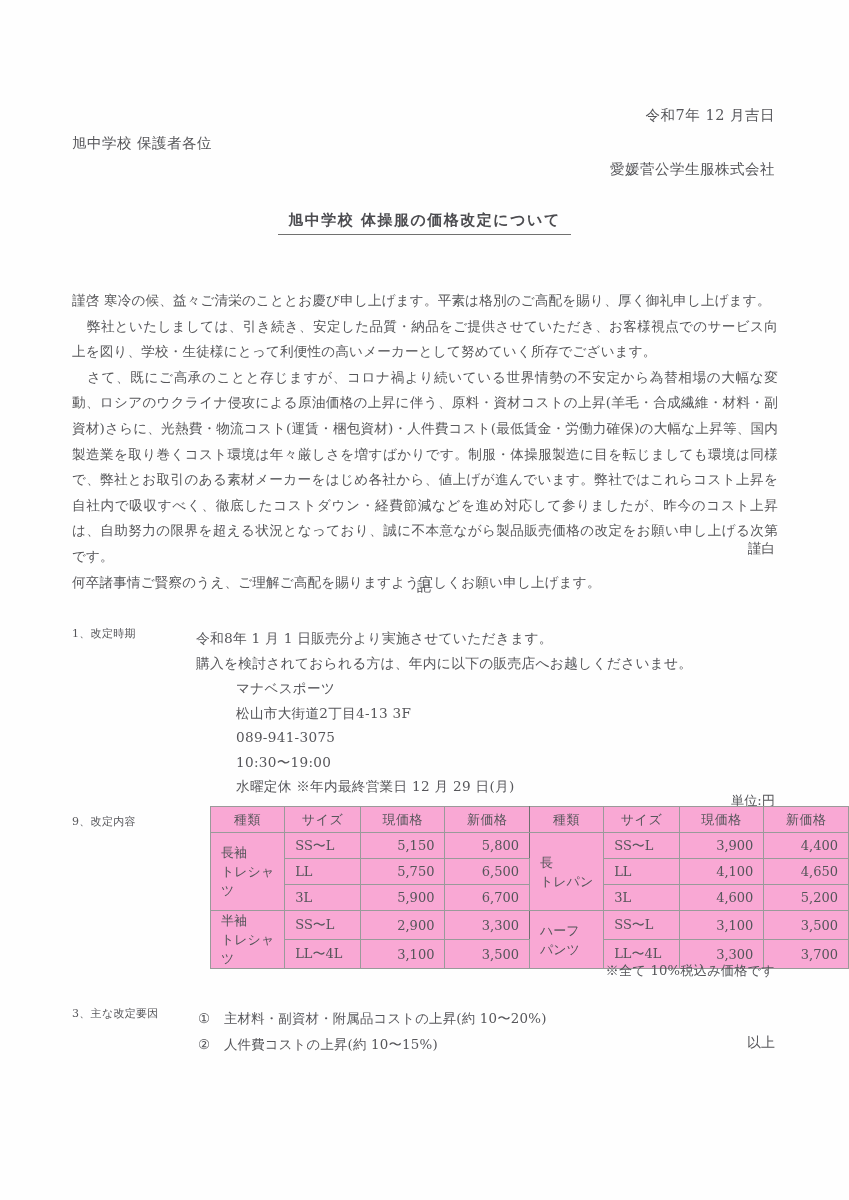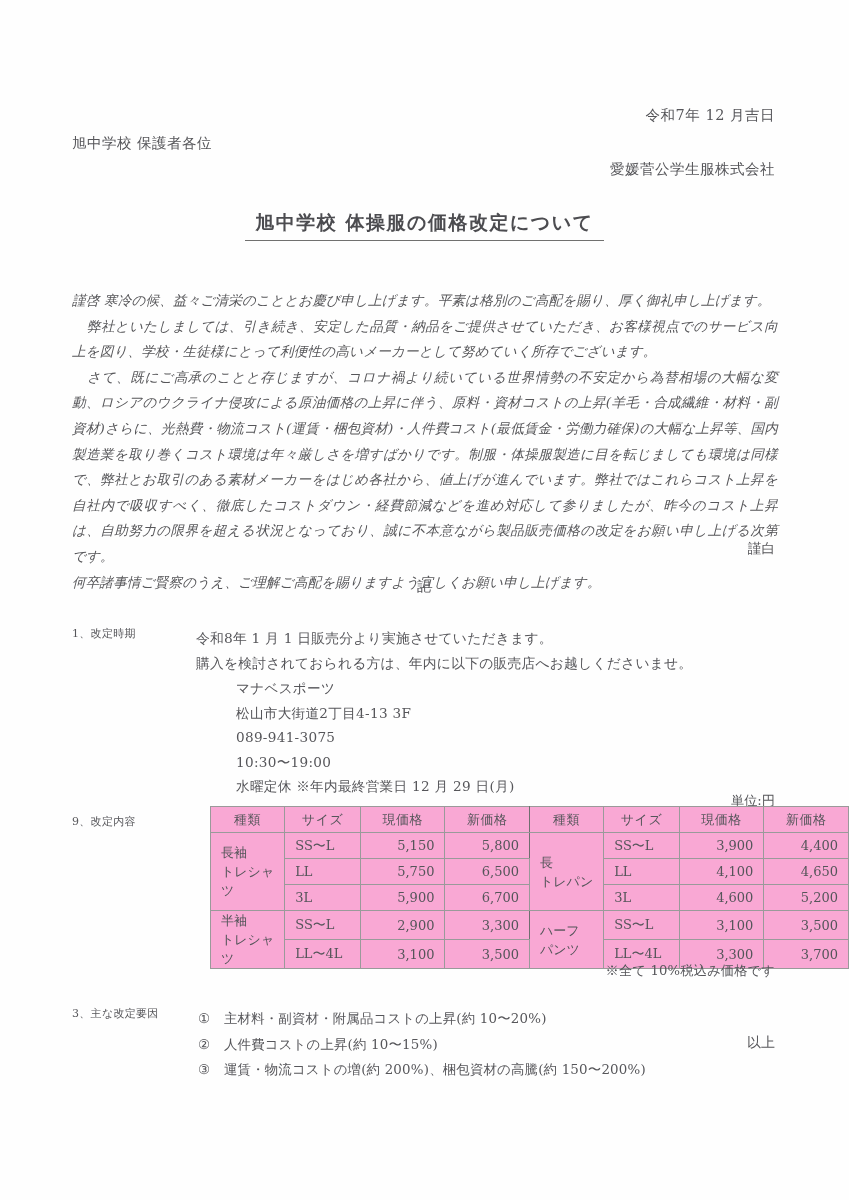--- a/index.html
+++ b/index.html
@@ -20,28 +20,28 @@
 
   
   .date-line{top:106px;right:74px;font-size:14.5px;letter-spacing:.5px;text-align:right;}
   .recipient{top:134px;left:72px;font-size:14.5px;letter-spacing:.5px;}
   .sender{top:160px;right:74px;font-size:14.5px;letter-spacing:.5px;text-align:right;}
 
   
   .title-wrap{top:210px;left:0;width:849px;text-align:center;}
   .title{
     display:inline-block;
-    font-size:19px;font-weight:bold;letter-spacing:1.5px;
+    font-size:15px;font-weight:bold;letter-spacing:1.5px;
     border-bottom:1.3px solid #70706f;
     padding:0 10px 4px 10px;
     color:#4c4c50;
   }
 
   
-  .body-block{top:288px;left:72px;width:706px;font-style:italic;}
+  .body-block{top:288px;left:72px;width:706px;}
   .body-block p{
     margin:0;
     font-size:13.6px;
     line-height:25.6px;
     letter-spacing:.15px;
     text-align:justify;
     text-justify:inter-character;
     color:#565659;
   }
   .indent1{text-indent:1.1em;}
@@ -199,17 +199,16 @@
         </tbody>
     </table>
   </div>
 
   <div class="abs taxnote ink">※全て 10%税込み価格です</div>
 
   <div class="abs sec-label s3-label ink">3、主な改定要因</div>
   <div class="abs s3-body">
       <div class="ln ink"><span class="num">①</span><span>主材料・副資材・附属品コストの上昇(約 10〜20%)</span></div>
       <div class="ln ink"><span class="num">②</span><span>人件費コストの上昇(約 10〜15%)</span></div>
-      <div class="ln ink"><span class="num">③</span><span>運賃・物流コストの増(約 200%)、梱包資材の高騰(約 150〜200%)</span></div>
     </div>
 
   <div class="abs ijou ink">以上</div>
 </div>
 
 </body></html>

